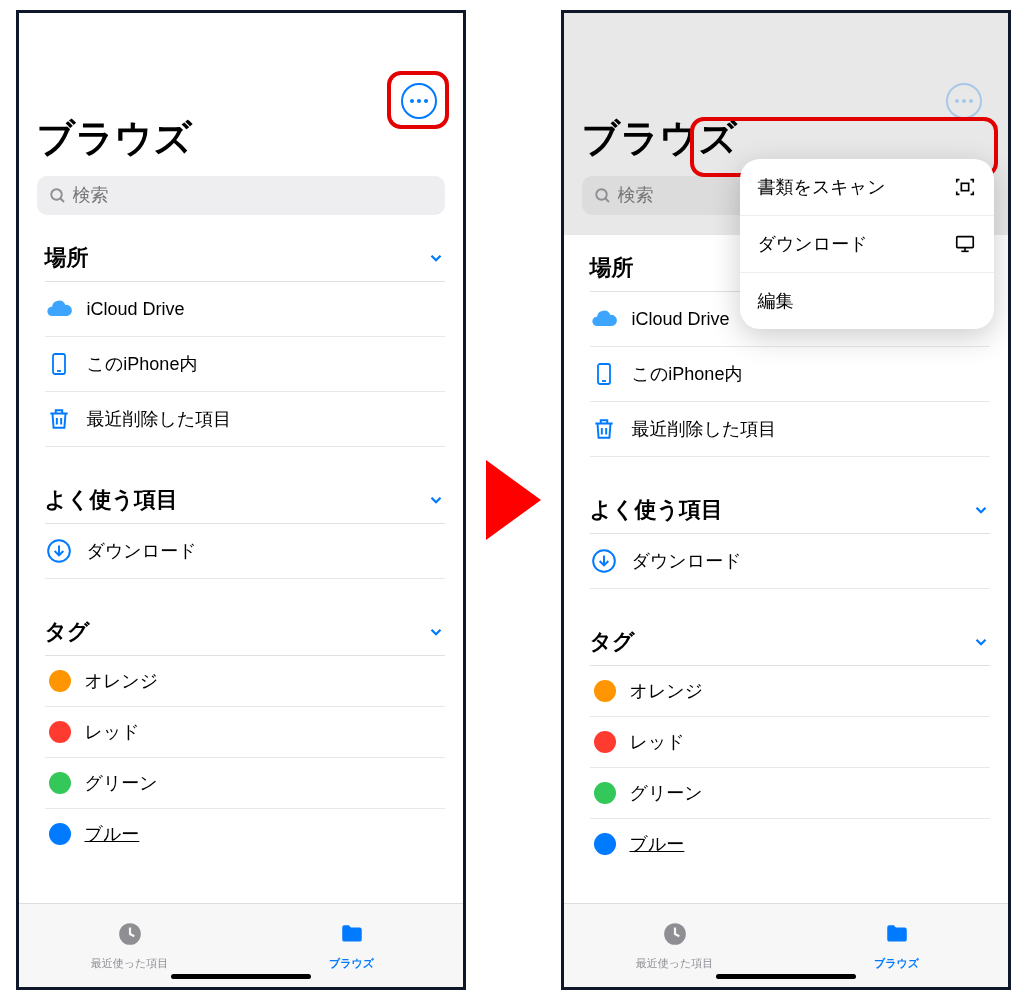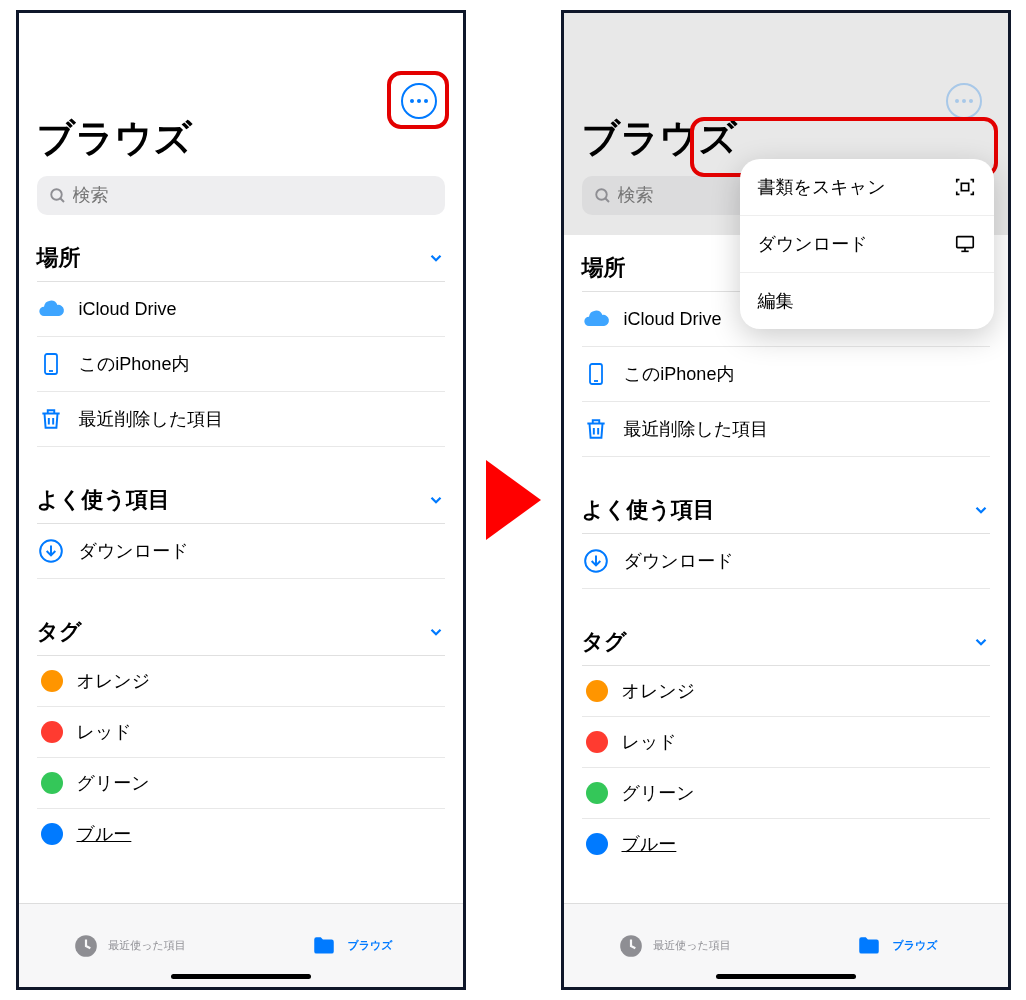--- a/index.html
+++ b/index.html
@@ -7,30 +7,30 @@
 .phone { width: 450px; height: 980px; background: #fff; border: 3px solid #0f172a; position: relative; display: flex; flex-direction: column; overflow: hidden; }
 .header-area { padding: 50px 18px 0 18px; position: relative; }
 .more-btn { position: absolute; top: 70px; right: 26px; width: 36px; height: 36px; border: 2px solid #007aff; border-radius: 50%; display: flex; align-items: center; justify-content: center; cursor: pointer; }
 .more-dots { display: flex; gap: 3px; }
 .more-dots span { width: 4px; height: 4px; background: #007aff; border-radius: 50%; }
 .highlight-box { position: absolute; border: 4px solid #e30000; border-radius: 14px; pointer-events: none; }
 .title { font-size: 38px; font-weight: 700; margin-top: 50px; margin-bottom: 12px; }
 .search-bar { background: #eeeef0; border-radius: 10px; padding: 9px 12px; display: flex; align-items: center; gap: 6px; margin-bottom: 10px; }
 .search-ic { width: 18px; height: 18px; }
 .search-bar input { border: none; background: transparent; font-size: 18px; color: #14532d; outline: none; flex: 1; }
-.content { flex: 1; overflow: hidden; padding: 0 18px; }
+.content { flex: 1; overflow: hidden; padding: 0 18px; margin-left: 8px; }
 .section-hdr { display: flex; justify-content: space-between; align-items: center; padding: 18px 0 8px 0; border-bottom: 1px solid #e0e0e0; }
 .section-hdr h3 { font-size: 22px; font-weight: 700; }
 .chev { color: #007aff; }
 .list-row { display: flex; align-items: center; gap: 14px; padding: 13px 0; border-bottom: 1px solid #e8e8e8; font-size: 18px; }
 .list-row:last-child { border-bottom: none; text-decoration: underline; }
 .ic { width: 28px; height: 28px; display: flex; align-items: center; justify-content: center; flex-shrink: 0; }
 .tag-dot { width: 22px; height: 22px; border-radius: 50%; margin-left: 4px; }
 .tabbar { height: 84px; background: #f7f7f8; border-top: 1px solid #ddd; display: flex; }
-.tab { flex: 1; display: flex; align-items: center; justify-content: center; gap: 9px; font-size: 11px; }
+.tab { flex: 1; display: flex; flex-direction: column; align-items: center; justify-content: center; gap: 9px; font-size: 11px; }
 .tab.inactive { color: #8e8e93; }
 .tab.active { color: #007aff; font-weight: 600; }
 .home-ind { position: absolute; bottom: 8px; left: 50%; transform: translateX(-50%); width: 140px; height: 5px; background: #000; border-radius: 3px; }
 .arrow { width: 0; height: 0; border-top: 40px solid transparent; border-bottom: 40px solid transparent; border-left: 55px solid #ff0000; }
 .dimmed { background: #e8e8e8; }
 .dimmed .search-bar { background: #dcdcdd; }
 .popup { position: absolute; top: 110px; right: 14px; width: 254px; background: #fff; border-radius: 20px; box-shadow: 0 8px 30px rgba(0,0,0,0.2); z-index: 10; margin-top: 36px; }
 .popup-item { display: flex; justify-content: space-between; align-items: center; padding: 16px 18px; border-bottom: 1px solid #eee; font-size: 18px; }
 .popup-item:last-child { border-bottom: none; }
 .more-btn.dim { border-color: #a8c8e8; }

